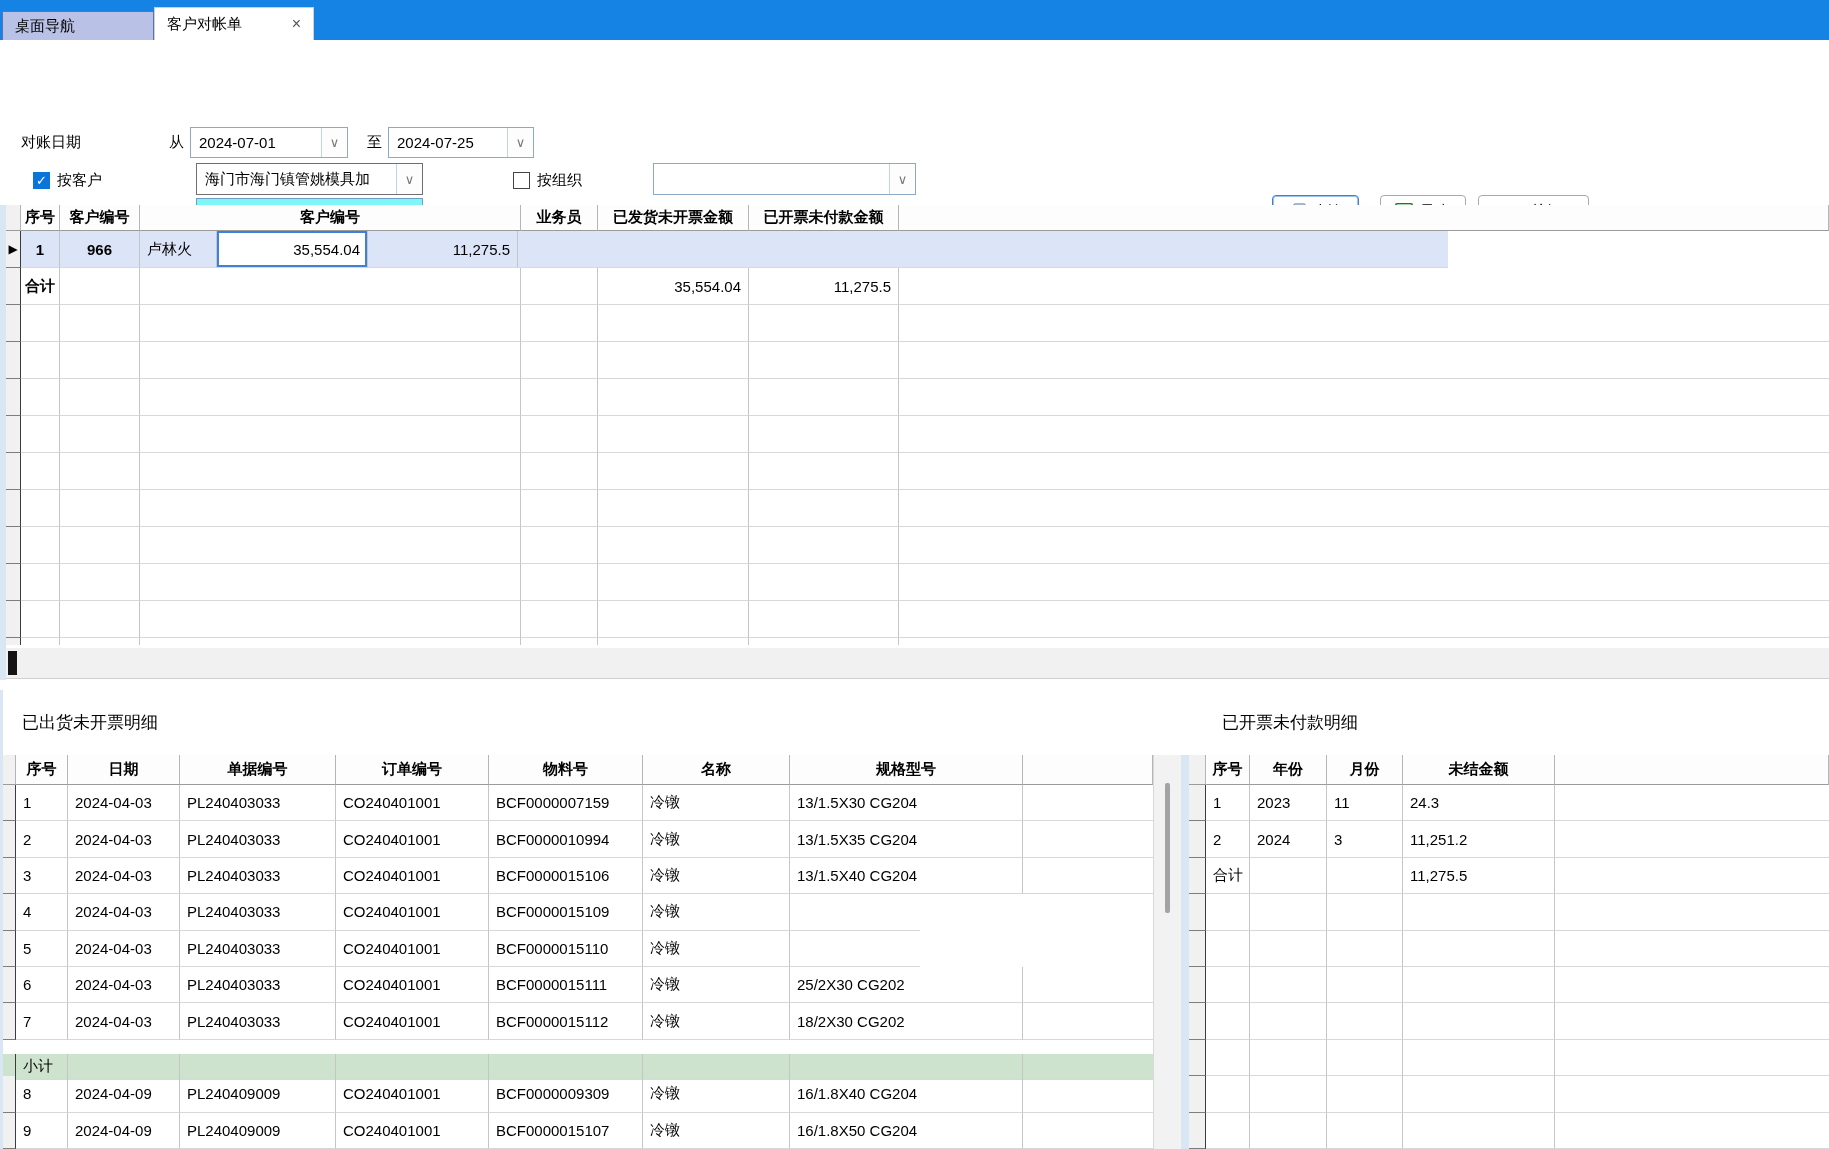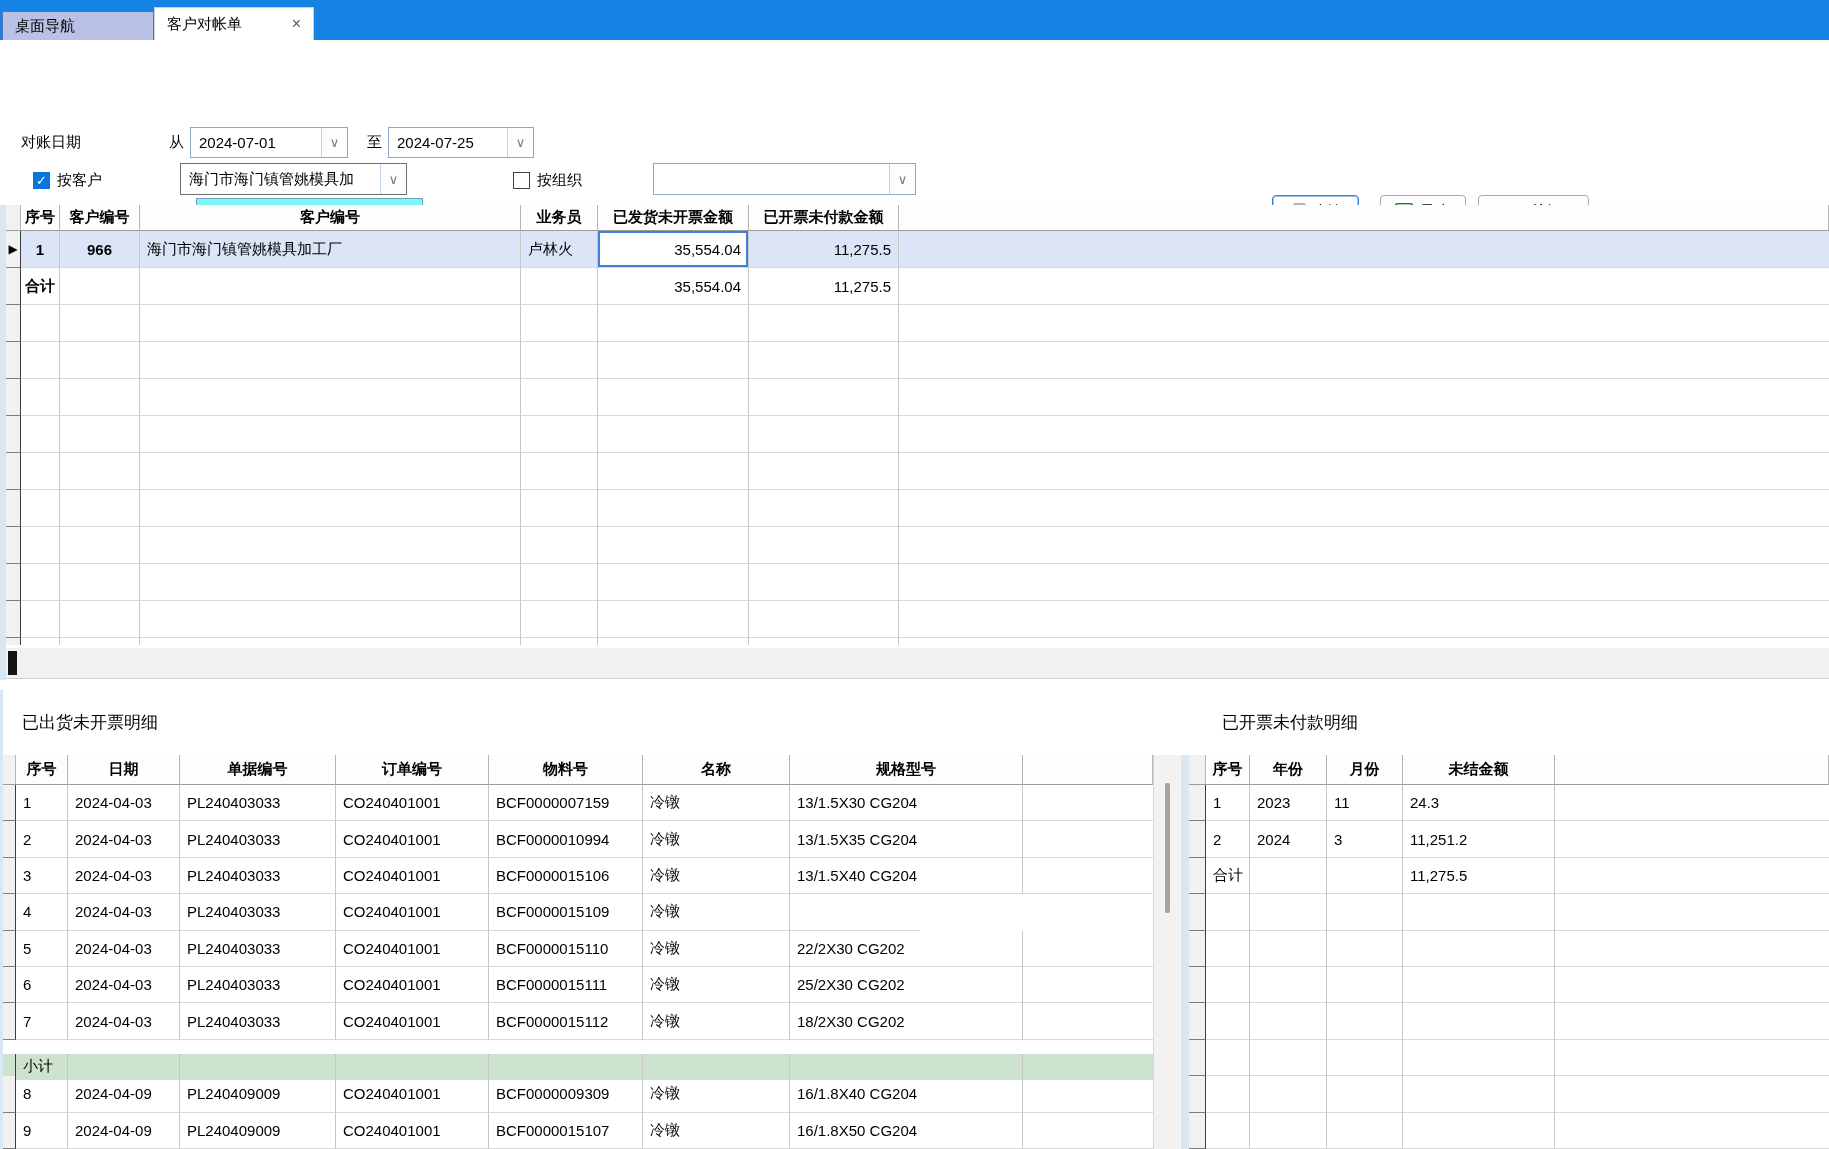--- a/index.html
+++ b/index.html
@@ -72,21 +72,21 @@
     <span class="flabel" style="left:367px;top:87px;">至</span>
     <div class="combo" style="left:388px;top:87px;width:146px;height:31px;">
       <span class="val">2024-07-25</span>
       <span class="arrow">∨</span>
     </div>
 
     <div class="cb" style="left:33px;top:130px;">
       <span class="box on">✓</span>
       <span>按客户</span>
     </div>
-    <div class="combo dark" style="left:180px;top:123px;width:227px;height:32px;">
+    <div class="combo dark" style="left:196px;top:123px;width:227px;height:32px;">
       <span class="val">海门市海门镇管姚模具加</span>
       <span class="arrow">∨</span>
     </div>
     <div class="cb" style="left:513px;top:130px;">
       <span class="box"></span>
       <span>按组织</span>
     </div>
     <div class="combo" style="left:653px;top:123px;width:263px;height:32px;">
       <span class="val"></span>
       <span class="arrow">∨</span>
@@ -151,21 +151,20 @@
         <div class="gcell ac" style="width: 151px; flex: 0 0 151px;">已发货未开票金额</div>
         <div class="gcell ac" style="width: 150px; flex: 0 0 150px;">已开票未付款金额</div>
         <div class="gcell filler" style="width: 930px; flex: 0 0 930px;"></div>
       </div>
       <div class="grow sel" style="top: 26px; height: 37px; width: 100%;">
         <div class="gcell rowhdr" style="width: 15px; flex: 0 0 15px;">
           <span class="marker">▶</span>
         </div>
         <div class="gcell ac" style="width: 39px; flex: 0 0 39px;">1</div>
         <div class="gcell ac" style="width: 80px; flex: 0 0 80px;">966</div>
-        <div class="gcell al" style="width: 381px; flex: 0 0 381px;">海门市海门镇管姚模具加工厂</div>
         <div class="gcell al" style="width: 77px; flex: 0 0 77px;">卢林火</div>
         <div class="gcell ar selcell" style="width: 151px; flex: 0 0 151px;">35,554.04</div>
         <div class="gcell ar" style="width: 150px; flex: 0 0 150px;">11,275.5</div>
         <div class="gcell filler al" style="width: 930px; flex: 0 0 930px;"></div>
       </div>
       <div class="grow total" style="top: 63px; height: 37px; width: 100%;">
         <div class="gcell rowhdr" style="width: 15px; flex: 0 0 15px;"></div>
         <div class="gcell ac" style="width: 39px; flex: 0 0 39px;">合计</div>
         <div class="gcell ac" style="width: 80px; flex: 0 0 80px;"></div>
         <div class="gcell al" style="width: 381px; flex: 0 0 381px;"></div>
@@ -338,21 +337,20 @@
         <div class="gcell filler al" style="width: 130px; flex: 0 0 130px;"></div>
       </div>
       <div class="grow " style="top: 175.6px; height: 36.4px; width: 100%;">
         <div class="gcell rowhdr" style="width: 13px; flex: 0 0 13px;"></div>
         <div class="gcell al" style="width: 52px; flex: 0 0 52px;">5</div>
         <div class="gcell al" style="width: 112px; flex: 0 0 112px;">2024-04-03</div>
         <div class="gcell al" style="width: 156px; flex: 0 0 156px;">PL240403033</div>
         <div class="gcell al" style="width: 153px; flex: 0 0 153px;">CO240401001</div>
         <div class="gcell al" style="width: 154px; flex: 0 0 154px;">BCF0000015110</div>
         <div class="gcell al" style="width: 147px; flex: 0 0 147px;">冷镦</div>
-        <div class="gcell al" style="width: 233px; flex: 0 0 233px;">22/2X30 CG202</div>
         <div class="gcell filler al" style="width: 130px; flex: 0 0 130px;"></div>
       </div>
       <div class="grow " style="top: 212px; height: 36.4px; width: 100%;">
         <div class="gcell rowhdr" style="width: 13px; flex: 0 0 13px;"></div>
         <div class="gcell al" style="width: 52px; flex: 0 0 52px;">6</div>
         <div class="gcell al" style="width: 112px; flex: 0 0 112px;">2024-04-03</div>
         <div class="gcell al" style="width: 156px; flex: 0 0 156px;">PL240403033</div>
         <div class="gcell al" style="width: 153px; flex: 0 0 153px;">CO240401001</div>
         <div class="gcell al" style="width: 154px; flex: 0 0 154px;">BCF0000015111</div>
         <div class="gcell al" style="width: 147px; flex: 0 0 147px;">冷镦</div>

